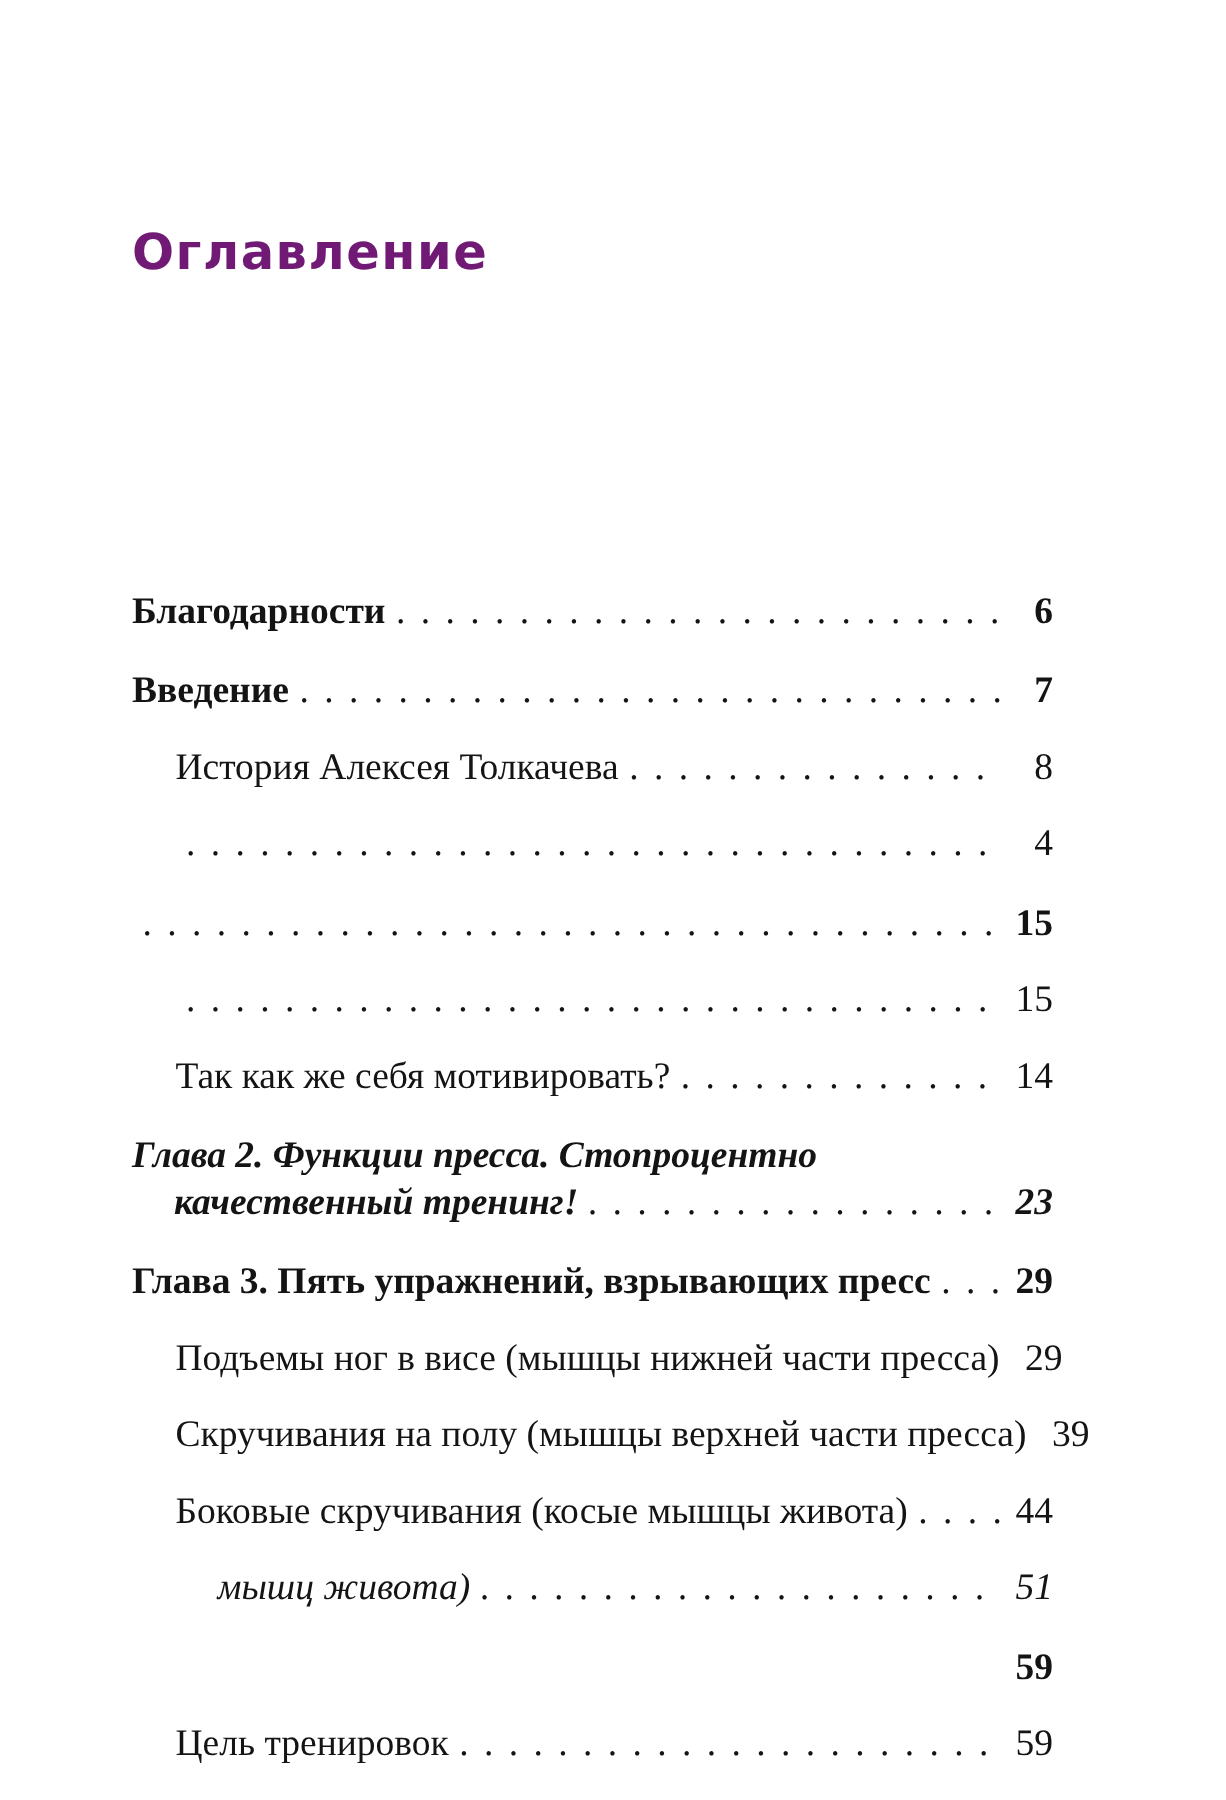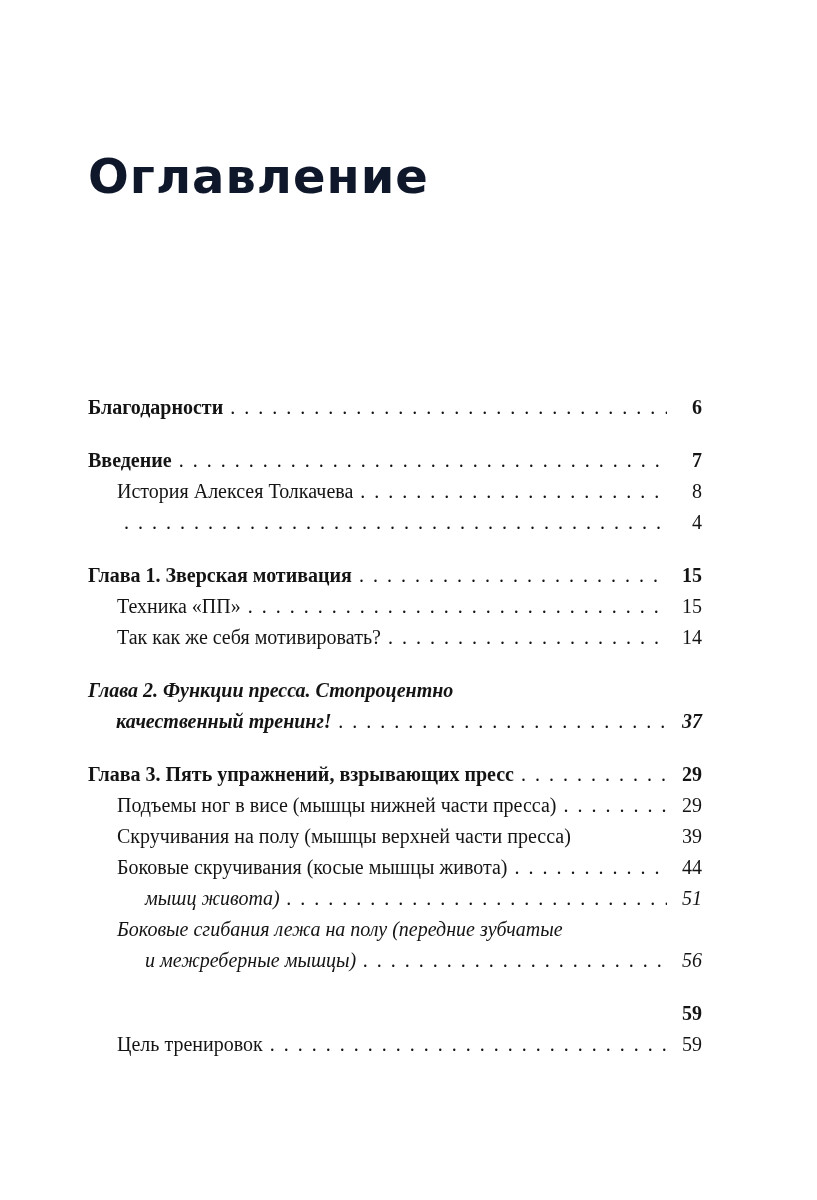--- a/index.html
+++ b/index.html
@@ -16,35 +16,35 @@
     font-family: "Liberation Serif", "DejaVu Serif", serif;
     color: #141414;
   }
   .title {
     position: absolute;
     left: 88px;
     top: 148px;
     margin: 0;
     font-family: "DejaVu Sans", sans-serif;
     font-weight: 800;
-    font-size: 48px;
+    font-size: 33px;
     letter-spacing: 1px;
-    color: #0f172a;
+    color: #701a75;
   }
   .toc {
     position: absolute;
     left: 88px;
     right: 115px;
     top: 392px;
-    font-size: 20px;
+    font-size: 25px;
     line-height: 31px;
   }
   .toc-entry.gap { margin-top: 22px; }
   .toc-entry.bold { font-weight: bold; }
-  .toc-entry.ind1 { padding-left: 29px; }
+  .toc-entry.ind1 { padding-left: 29px; margin-top: 20px; }
   .toc-textline { white-space: nowrap; font-style: italic; }
   .cont { padding-left: 28px; font-style: italic; }
   .toc-line {
     display: flex;
     align-items: baseline;
   }
   .toc-label {
     flex: 0 1 auto;
     white-space: nowrap;
   }
@@ -95,45 +95,43 @@
         </div>
       </div>
       <div class="toc-entry ind1">
         <div class="toc-line">
           <span class="toc-leader"></span>
           <span class="toc-page">4</span>
         </div>
       </div>
       <div class="toc-entry bold gap">
         <div class="toc-line">
-          <span class="toc-label">Глава 1. Зверская мотивация</span>
           <span class="toc-leader"></span>
           <span class="toc-page">15</span>
         </div>
       </div>
       <div class="toc-entry ind1">
         <div class="toc-line">
-          <span class="toc-label">Техника «ПП»</span>
           <span class="toc-leader"></span>
           <span class="toc-page">15</span>
         </div>
       </div>
       <div class="toc-entry ind1">
         <div class="toc-line">
           <span class="toc-label">Так как же себя мотивировать?</span>
           <span class="toc-leader"></span>
           <span class="toc-page">14</span>
         </div>
       </div>
       <div class="toc-entry bold gap">
         <div class="toc-textline">Глава 2. Функции пресса. Стопроцентно</div>
         <div class="toc-line cont">
           <span class="toc-label">качественный тренинг!</span>
           <span class="toc-leader"></span>
-          <span class="toc-page">37</span>
+          <span class="toc-page">23</span>
         </div>
       </div>
       <div class="toc-entry bold gap">
         <div class="toc-line">
           <span class="toc-label">Глава 3. Пять упражнений, взрывающих пресс</span>
           <span class="toc-leader"></span>
           <span class="toc-page">29</span>
         </div>
       </div>
       <div class="toc-entry ind1">
@@ -157,28 +155,20 @@
           <span class="toc-page">44</span>
         </div>
       </div>
       <div class="toc-entry ind1">
         <div class="toc-line cont">
           <span class="toc-label">мышц живота)</span>
           <span class="toc-leader"></span>
           <span class="toc-page">51</span>
         </div>
       </div>
-      <div class="toc-entry ind1">
-        <div class="toc-textline">Боковые сгибания лежа на полу (передние зубчатые</div>
-        <div class="toc-line cont">
-          <span class="toc-label">и межреберные мышцы)</span>
-          <span class="toc-leader"></span>
-          <span class="toc-page">56</span>
-        </div>
-      </div>
       <div class="toc-entry bold gap">
         <div class="toc-line no-leader">
           <span class="toc-leader"></span>
           <span class="toc-page">59</span>
         </div>
       </div>
       <div class="toc-entry ind1">
         <div class="toc-line">
           <span class="toc-label">Цель тренировок</span>
           <span class="toc-leader"></span>

